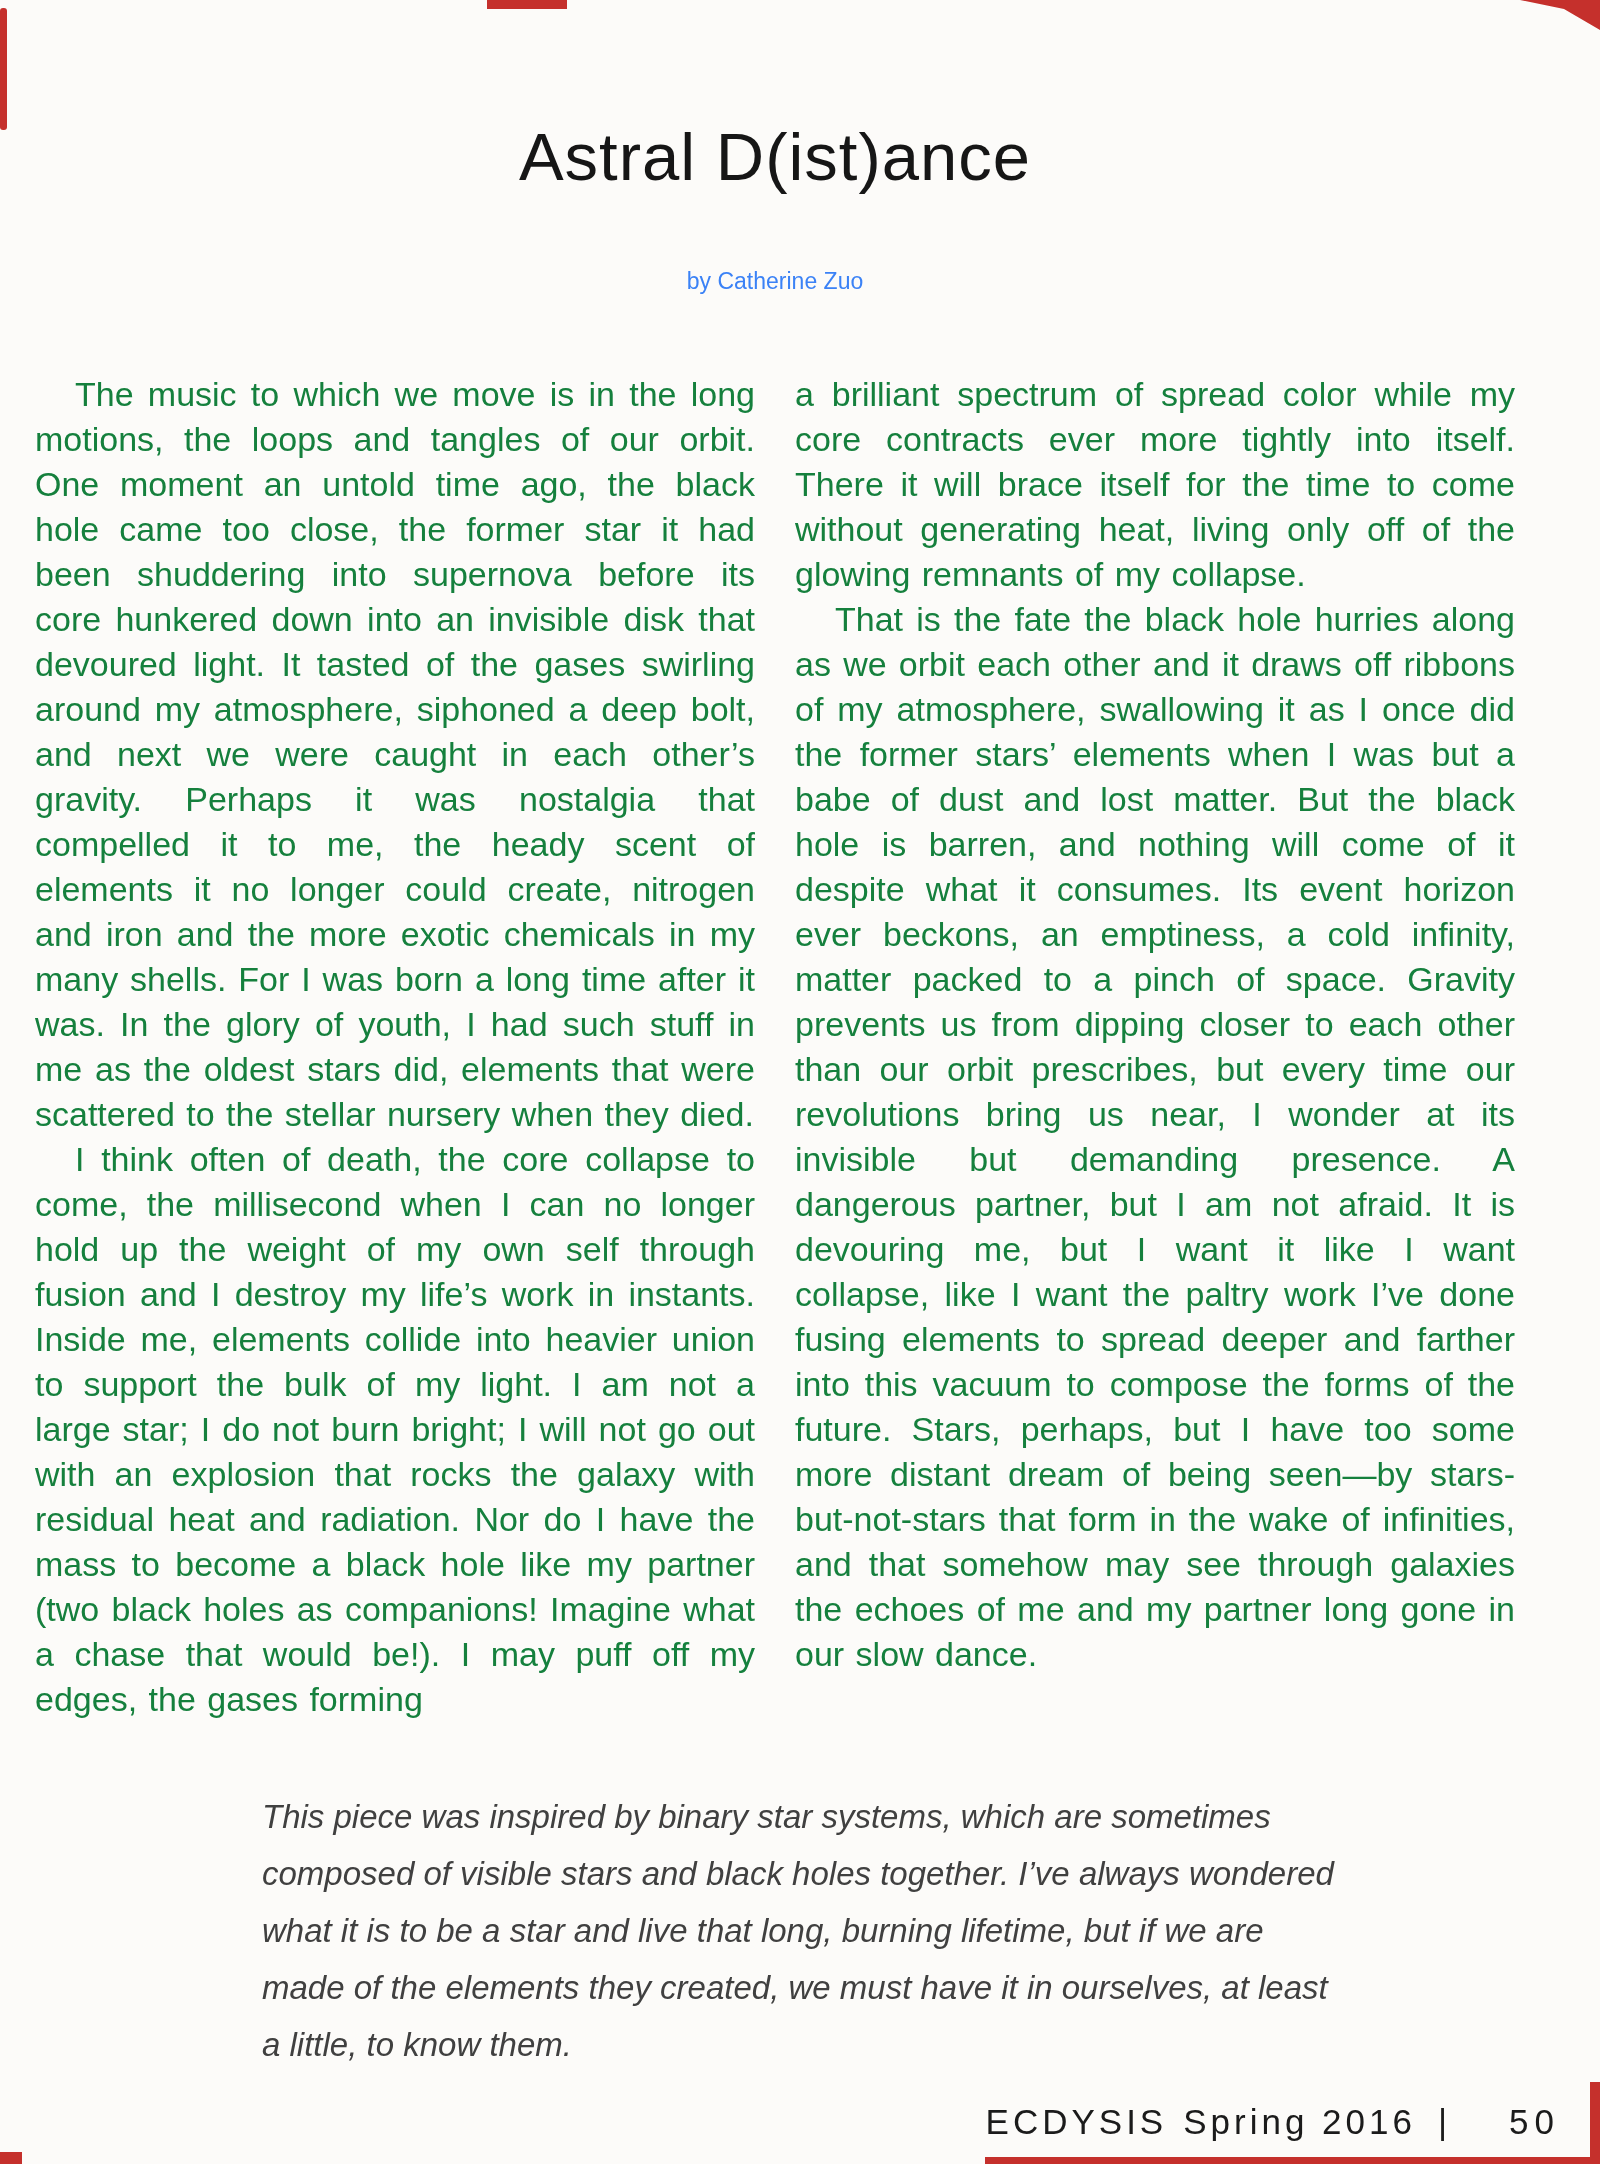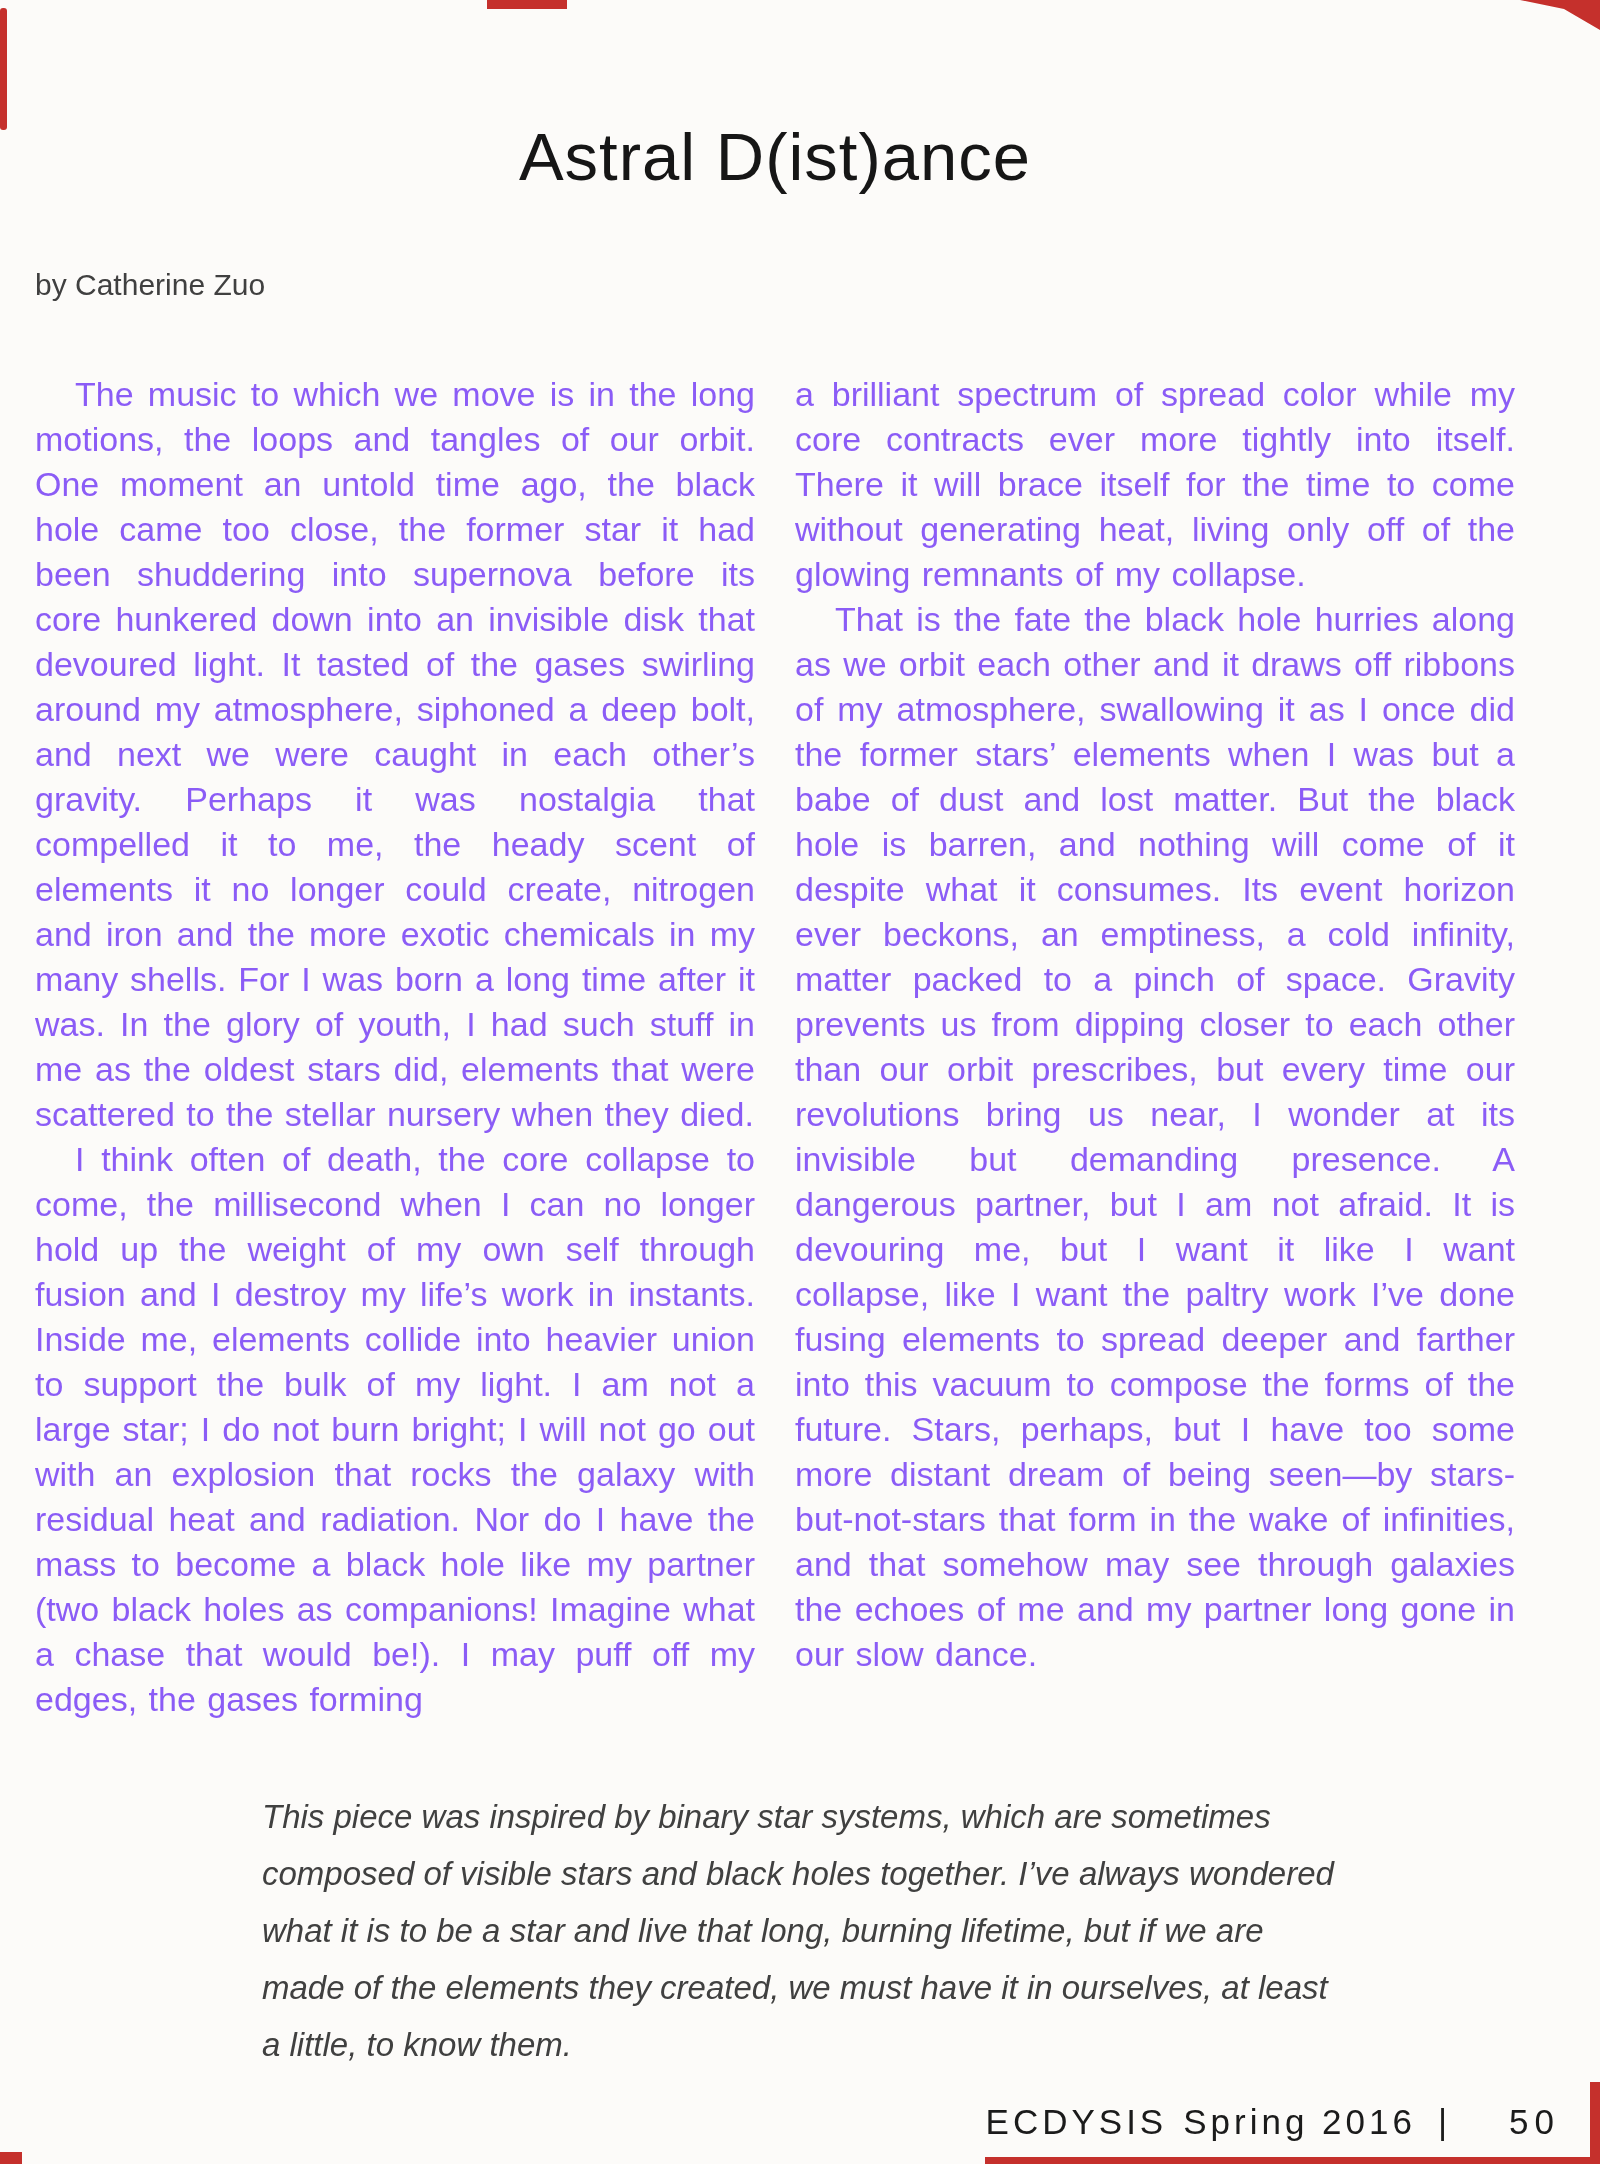--- a/index.html
+++ b/index.html
@@ -12,34 +12,34 @@
     overflow:hidden;
   }
   .title {
     position:absolute; top:118px; left:35px; width:1480px;
     text-align:center;
     font-size:67px; font-weight:400; letter-spacing:1px;
     color:#161616;
   }
   .byline {
     position:absolute; top:268px; left:35px; width:1480px;
-    text-align:left;
-    font-size:30px; color:#404040;
+    text-align:center;
+    font-size:23px; color:#3b82f6;
   }
   .columns {
     position:absolute; top:372px; left:35px; width:1480px;
     display:flex; gap:40px;
   }
   .col { width:720px; }
   .col p {
     margin:0;
     font-size:34px; line-height:45px;
     text-align:justify; text-justify:inter-word;
     word-spacing:2px;
-    color:#8b5cf6;
+    color:#15803d;
   }
   .col p.indent { text-indent:40px; }
   .note {
     position:absolute; top:1788px; left:262px; width:1075px;
     font-style:italic;
     font-size:33px; line-height:57px;
     color:#404040;
   }
   .footer {
     position:absolute; top:2085px; right:40px;

